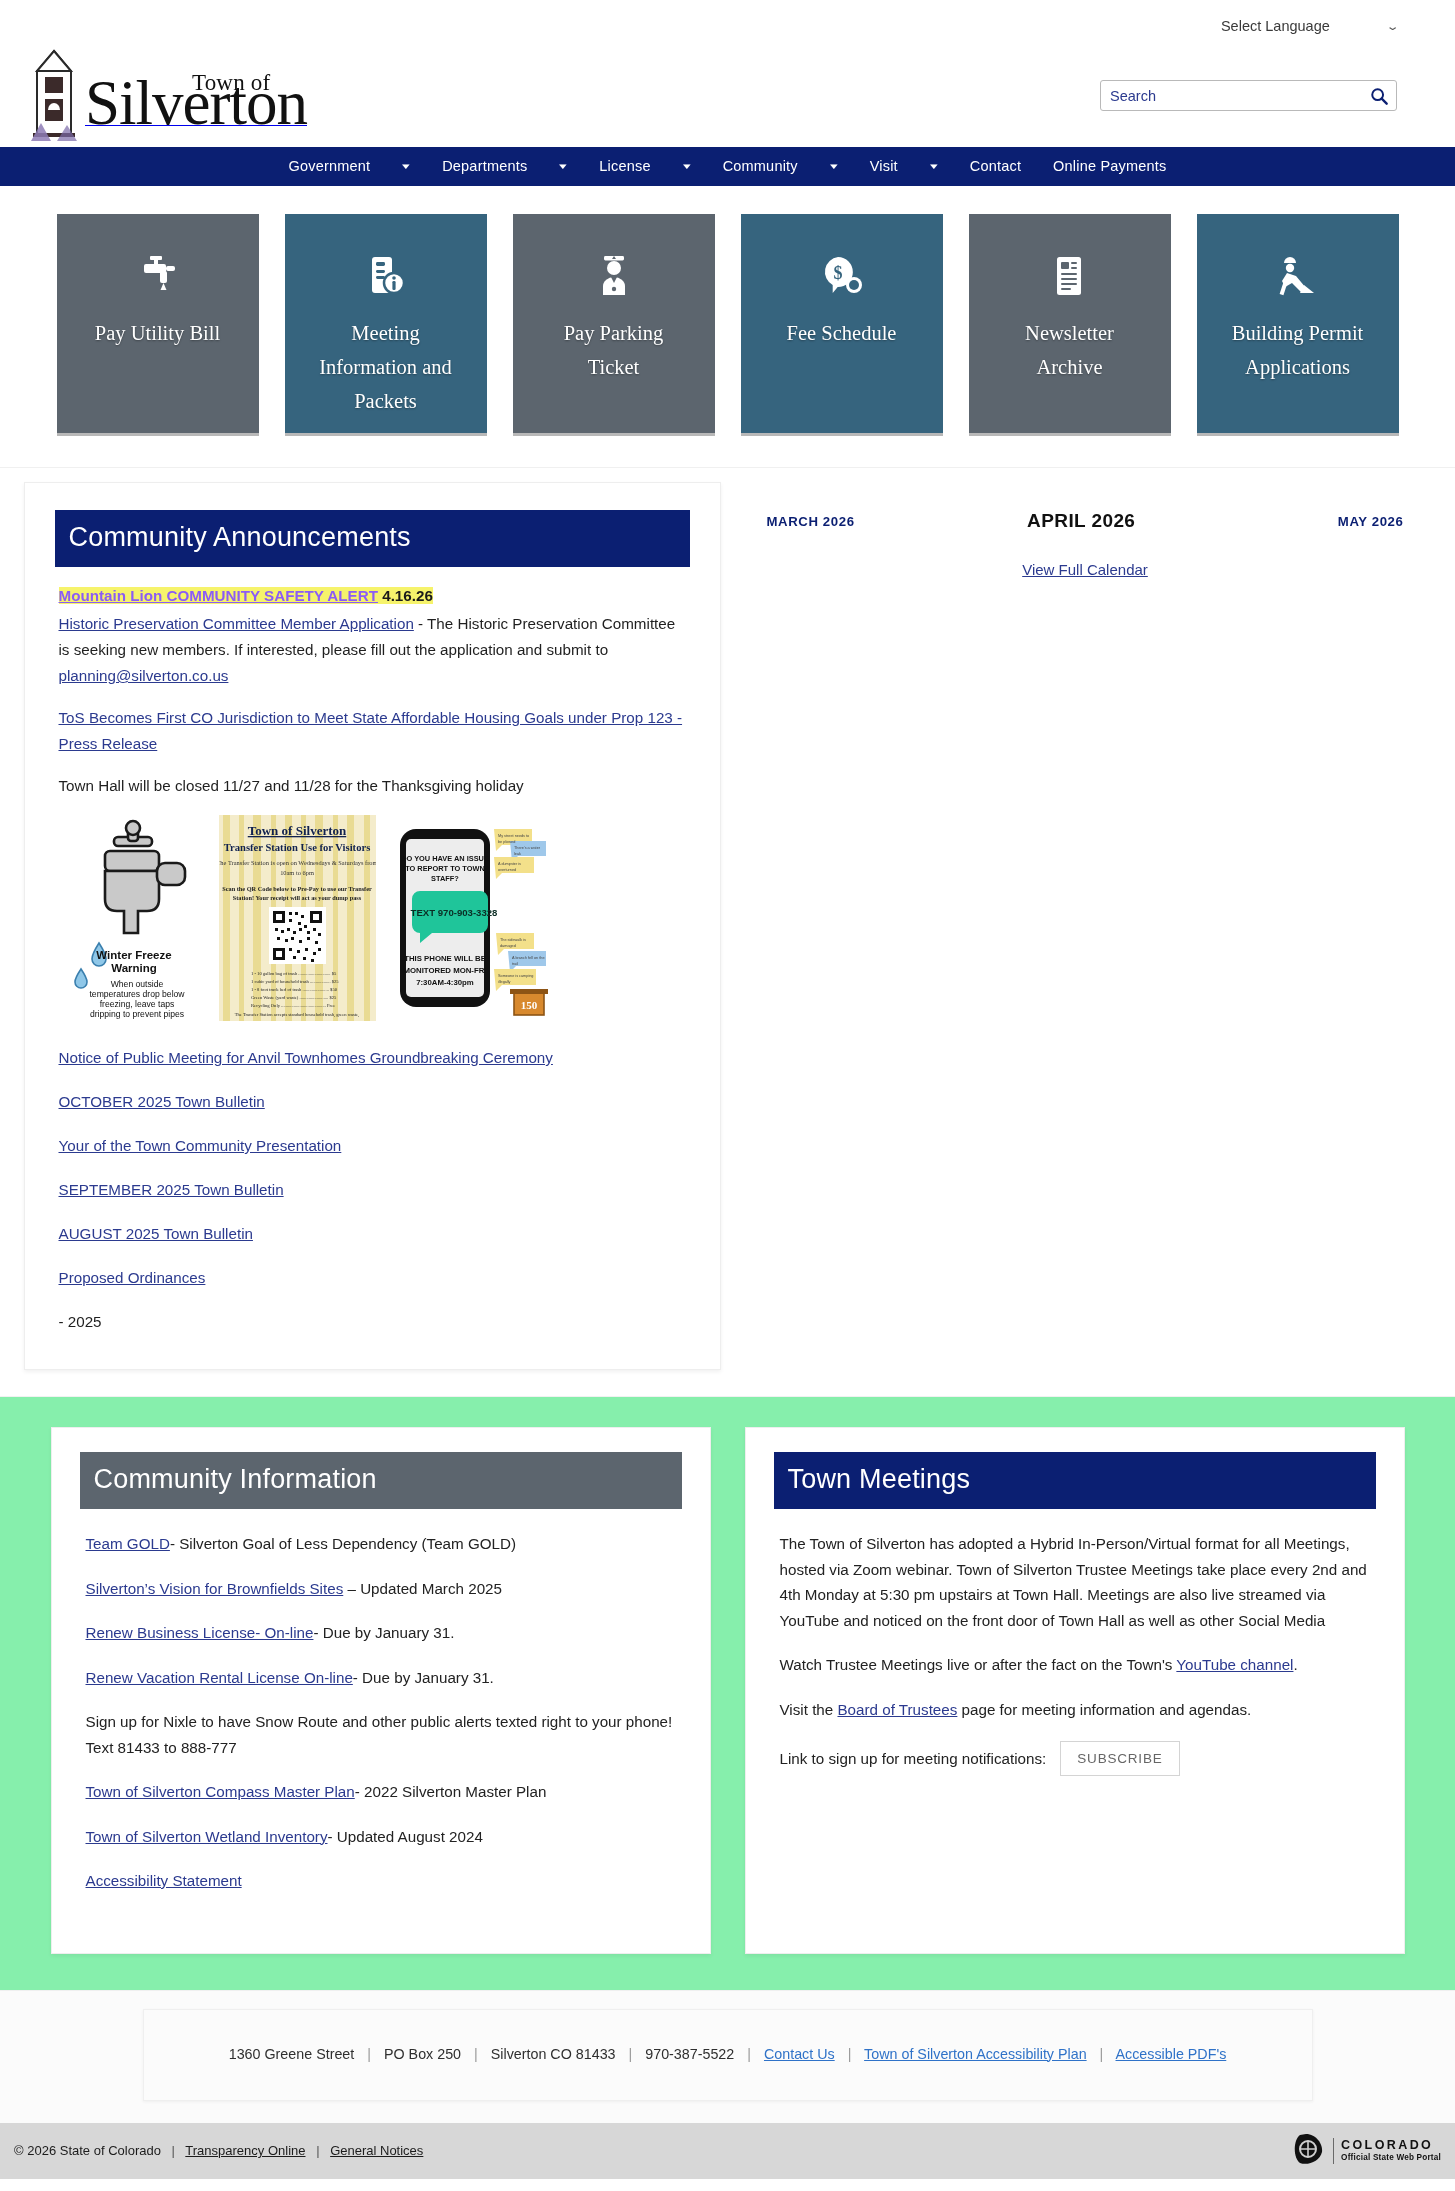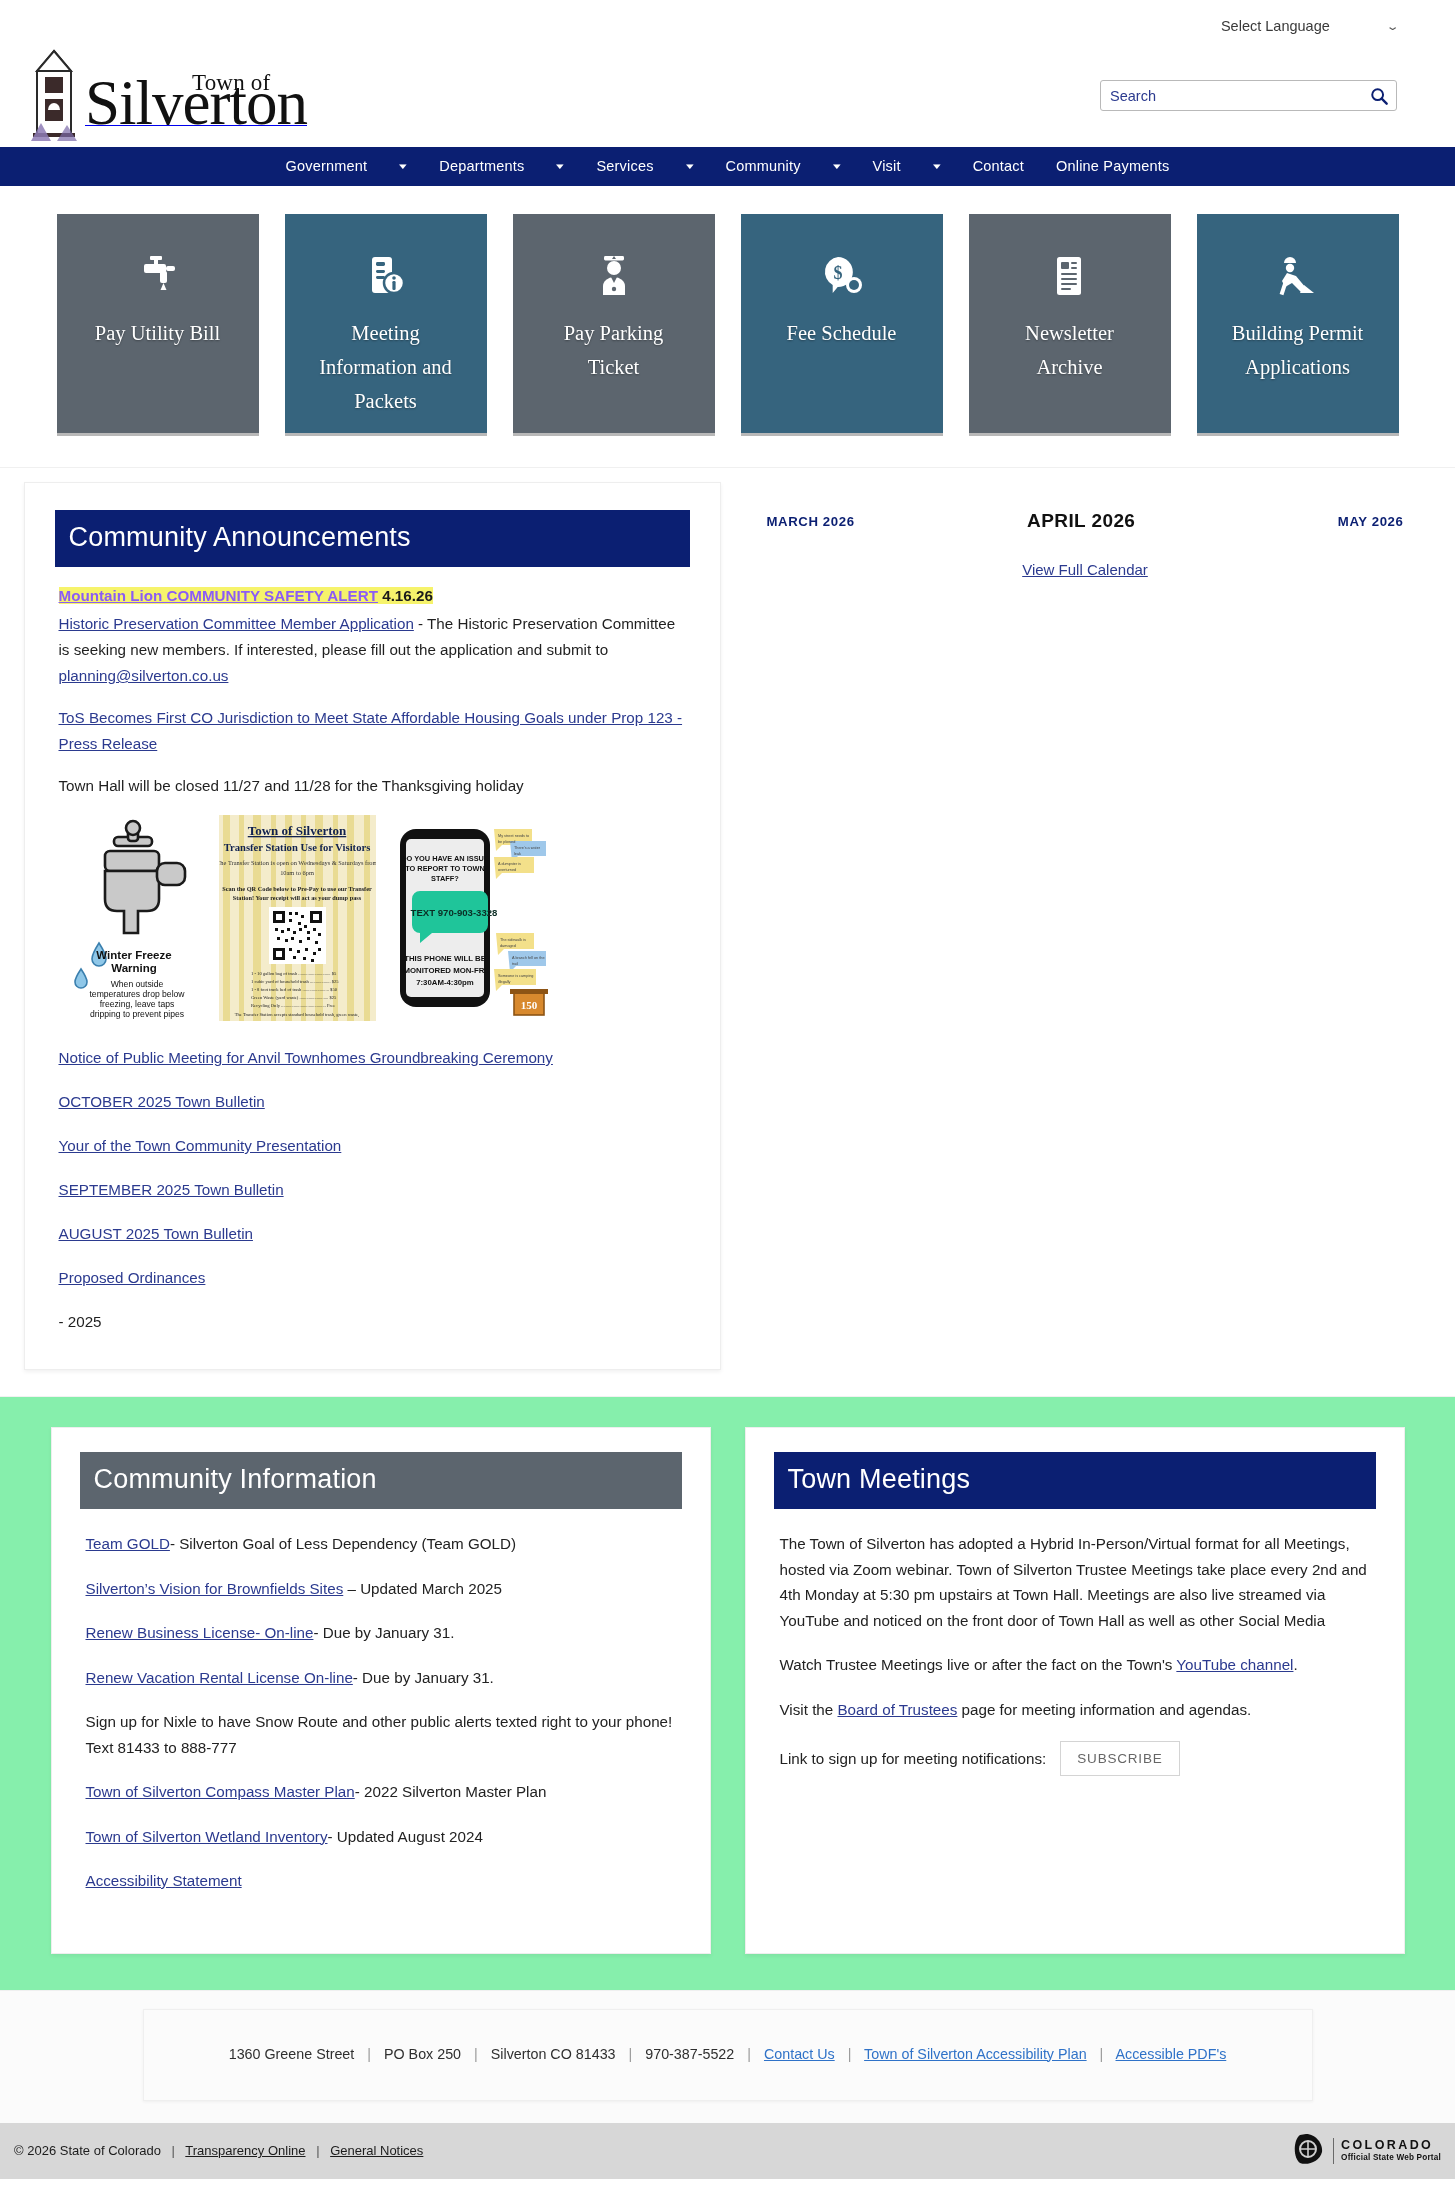--- a/index.html
+++ b/index.html
@@ -211,21 +211,21 @@
       </svg>
     </button>
   </div>
 </div>
 
 <nav class="mainnav">
   <span class="nav-item">Government</span>
   <span class="nav-caret">▼</span>
   <span class="nav-item">Departments</span>
   <span class="nav-caret">▼</span>
-  <span class="nav-item">Services</span>
+  <span class="nav-item">License</span>
   <span class="nav-caret">▼</span>
   <span class="nav-item">Community</span>
   <span class="nav-caret">▼</span>
   <span class="nav-item">Visit</span>
   <span class="nav-caret">▼</span>
   <span class="nav-item">Contact</span>
   <span class="nav-item">Online Payments</span>
 </nav>
 
 <section class="cards-band">

